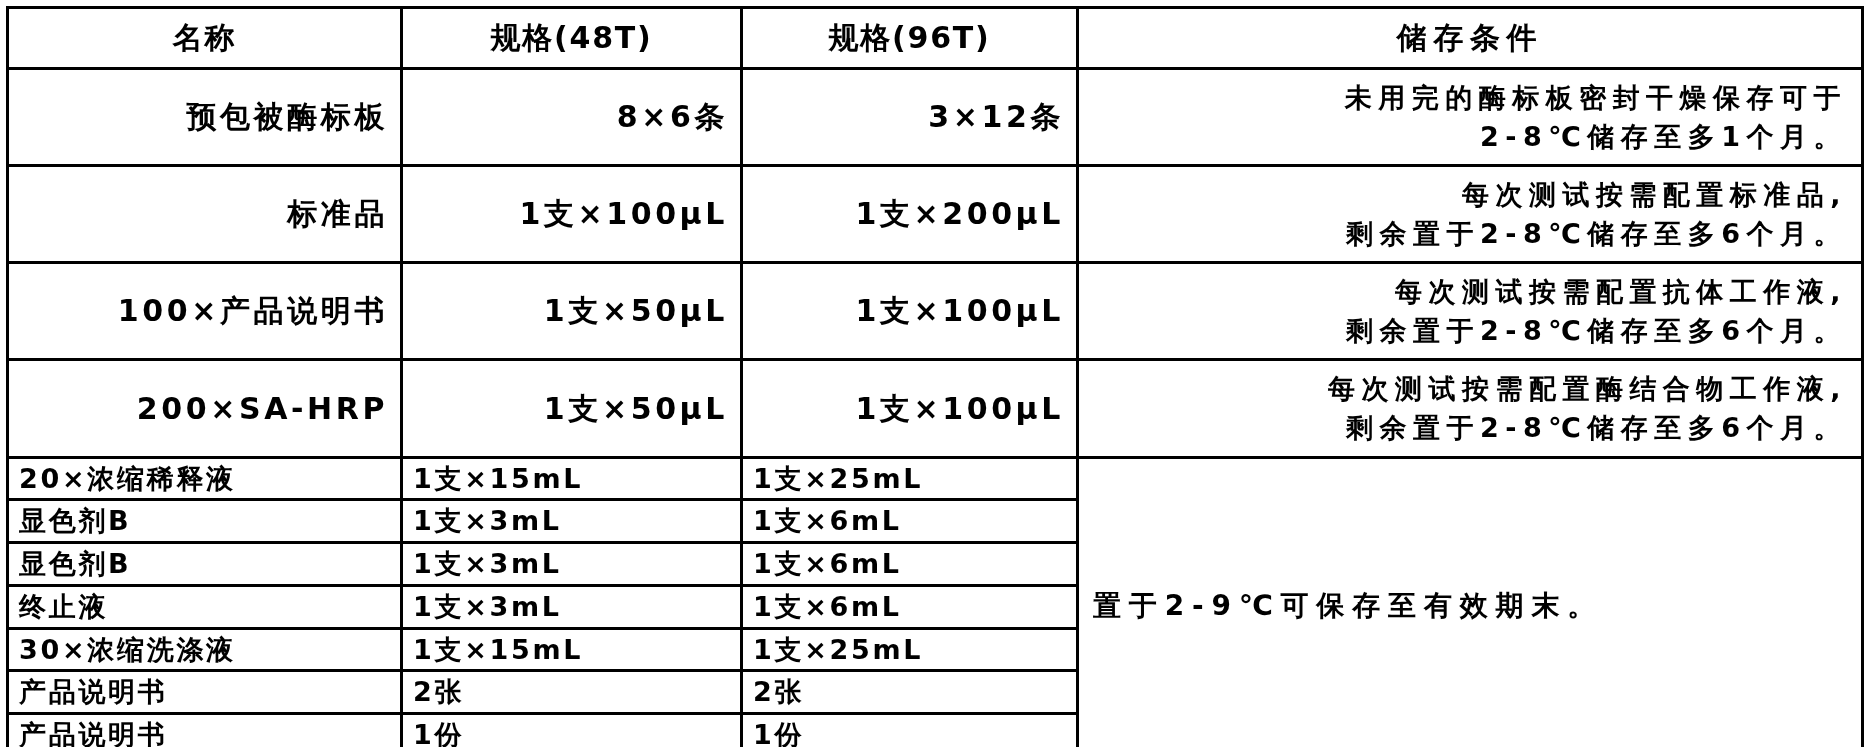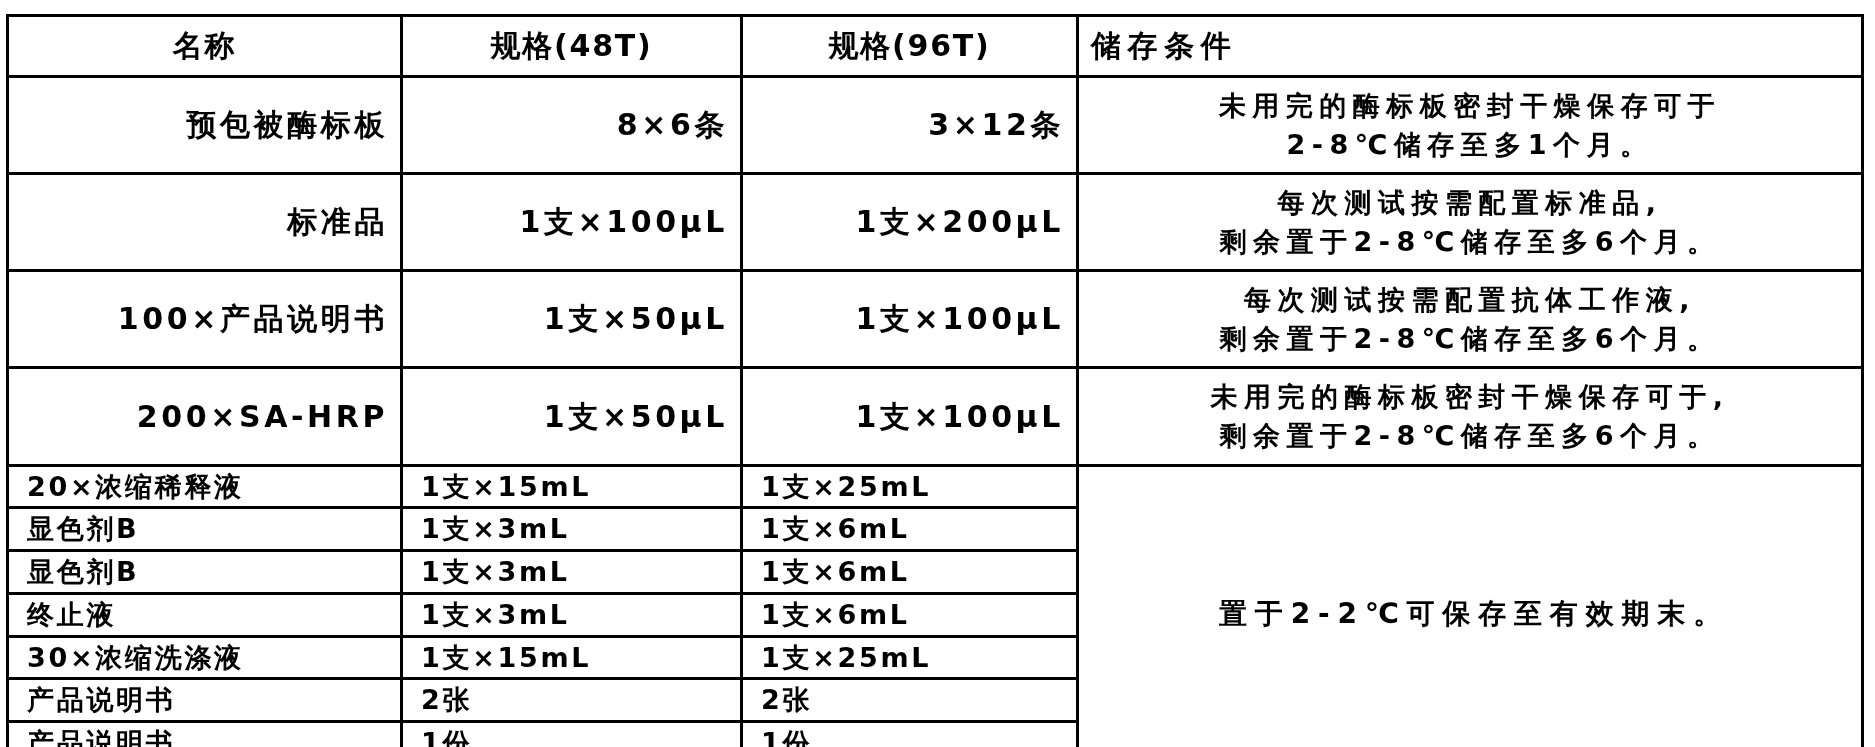--- a/index.html
+++ b/index.html
@@ -12,21 +12,21 @@
     height: 747px;
     font-family: "DejaVu Sans", "Liberation Sans", sans-serif;
     color: #000000;
     overflow: hidden;
   }
   .sheet {
     position: relative;
     width: 1561px;
     height: 747px;
     box-sizing: border-box;
-    padding: 14px 0 0 6px;
+    padding: 6px 0 0 6px;
   }
   table.kit-table {
     border-collapse: collapse;
     table-layout: fixed;
     width: 1855px;
     margin: 0;
   }
   table.kit-table td,
   table.kit-table th {
     border: 3px solid #000000;
@@ -46,37 +46,35 @@
     line-height: 1.25;
     white-space: nowrap;
     overflow: hidden;
   }
   .hdr .cell {
     font-size: 30px;
     letter-spacing: 0.06em;
     padding: 10px 12px;
   }
   .hdr-center .cell {
-    text-align: left;
+    text-align: center;
     letter-spacing: 0.22em;
   }
   .big .cell {
     font-size: 30px;
     padding: 14px 12px;
     text-align: right;
   }
   .small .cell {
     font-size: 27px;
     padding: 3px 10px;
     letter-spacing: 0.10em;
-    margin-left: 8px;
   }
   .store .cell {
     font-size: 27px;
-    text-align: center;
     letter-spacing: 0.24em;
     white-space: normal;
     line-height: 1.45;
     padding: 8px 14px;
     border-radius: 7px;
   }
   .store-span .cell {
     font-size: 28px;
     letter-spacing: 0.28em;
   }
@@ -168,38 +166,38 @@
           <div class="cell">200×SA-HRP</div>
         </td>
         <td>
           <div class="cell">1支×50μL</div>
         </td>
         <td>
           <div class="cell">1支×100μL</div>
         </td>
         <td class="store">
           <div class="cell">
-            <span class="line2">未用完的酶标板密封干燥保存可于,</span>
+            <span class="line2">每次测试按需配置酶结合物工作液,</span>
             <span class="line2">剩余置于2-8℃储存至多6个月。</span>
           </div>
         </td>
       </tr>
 
       <tr class="small">
         <td>
           <div class="cell">20×浓缩稀释液</div>
         </td>
         <td>
           <div class="cell">1支×15mL</div>
         </td>
         <td>
           <div class="cell">1支×25mL</div>
         </td>
         <td class="store store-span" rowspan="7">
-          <div class="cell">置于2-2℃可保存至有效期末。</div>
+          <div class="cell">置于2-9℃可保存至有效期末。</div>
         </td>
       </tr>
 
       <tr class="small">
         <td>
           <div class="cell">显色剂B</div>
         </td>
         <td>
           <div class="cell">1支×3mL</div>
         </td>

